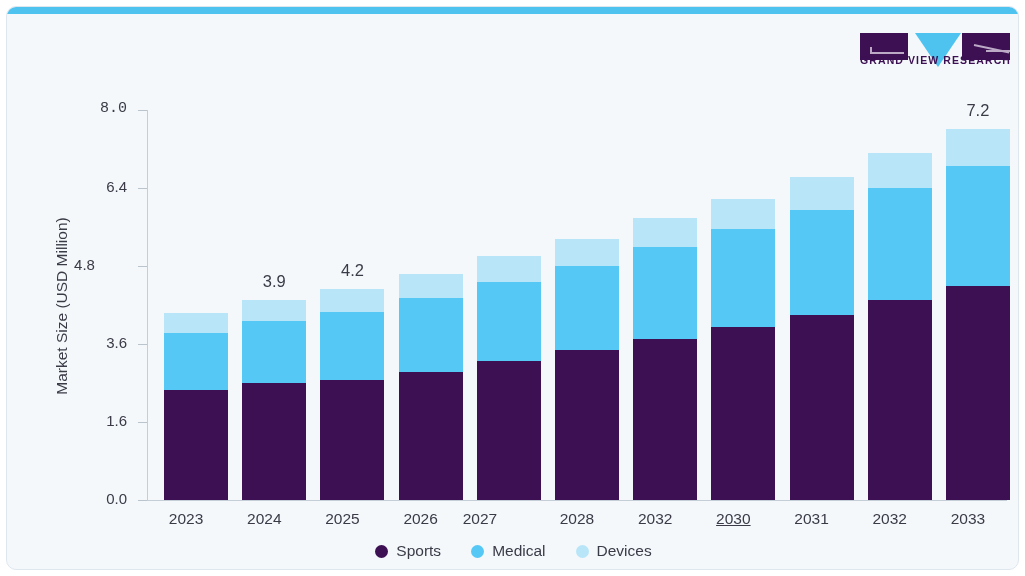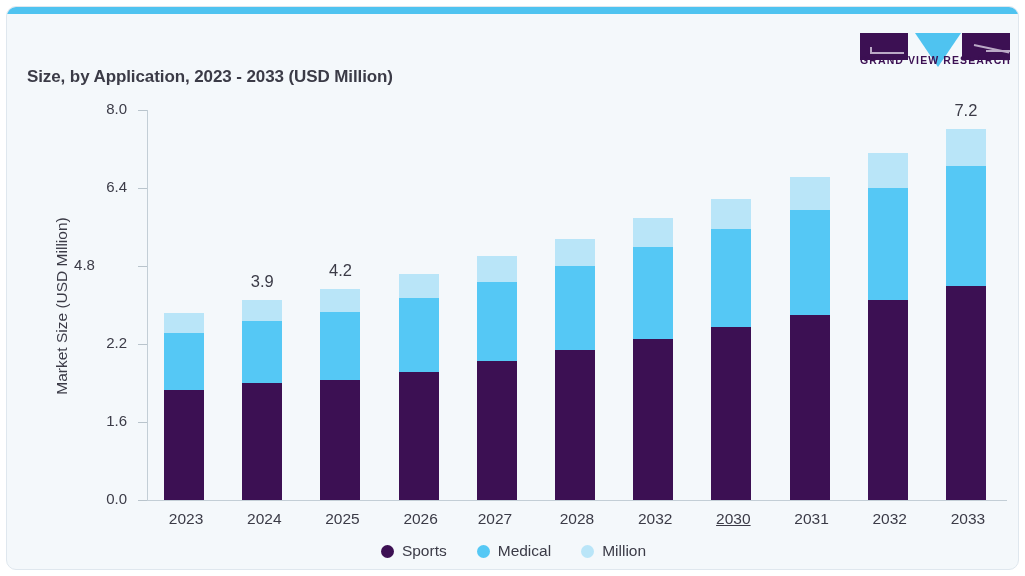--- a/index.html
+++ b/index.html
@@ -91,21 +91,21 @@
     position: absolute; left: 45px; top: 103px;
     width: 20px; height: 391px;
   }
   #ytitle-inner {
     position: absolute; left: 50%; top: 50%;
     transform: translate(-50%,-50%) rotate(-90deg);
     font-size: 15.5px; color: #3b3b47; white-space: nowrap;
   }
   .bar-group {
     position: absolute; bottom: 1px;
-    width: 40px;
+    width: 64px;
     text-align: center;
   }
   .seg { width: 100%; display: block; }
   .seg-sports  { background: #3c1053; }
   .seg-medical { background: #55c8f5; }
   .seg-others  { background: #b9e5f8; }
   .bar-label {
     position: absolute; left: 50%; transform: translateX(-50%);
     font-size: 16.5px; color: #3b3b47; white-space: nowrap;
   }
@@ -125,21 +125,20 @@
   .legend-dot { width: 13px; height: 13px; border-radius: 50%; display: block; }
   .legend-text { font-size: 15.5px; color: #3b3b47; }
 </style>
 </head>
 <body>
 
 <div id="card">
 
   <div id="topbar"></div>
 
-  <div id="subtitle">Size, by Application, 2023 - 2033 (USD Million)</div>
 
   <div id="logo">
     <div class="logo-blk" id="logo-g">
       <span class="logo-bar" id="g-h"></span>
       <span class="logo-bar" id="g-v"></span>
     </div>
     <div id="logo-v"></div>
     <div class="logo-blk" id="logo-r">
       <span class="logo-bar" id="r-d"></span>
       <span class="logo-bar" id="r-h"></span>
@@ -153,27 +152,27 @@
 
   <div id="plot">
     <div id="axis-y"></div>
     <div id="axis-x"></div>
     <div id="ticks">
         <div class="gridtick" style="top: 390px;"></div>
         <div class="ylabel" style="position: absolute; left: -105px; width: 85px; top: 380px;">0.0</div>
         <div class="gridtick" style="top: 312px;"></div>
         <div class="ylabel" style="position: absolute; left: -105px; width: 85px; top: 302px;">1.6</div>
         <div class="gridtick" style="top: 234px;"></div>
-        <div class="ylabel" style="position: absolute; left: -105px; width: 85px; top: 224px;">2.2</div>
+        <div class="ylabel" style="position: absolute; left: -105px; width: 85px; top: 224px;">3.6</div>
         <div class="gridtick" style="top: 156px;"></div>
         <div class="ylabel" style="position: absolute; left: -105px; width: 85px; top: 146px; text-align: center;">4.8</div>
         <div class="gridtick" style="top: 78px;"></div>
         <div class="ylabel" style="position: absolute; left: -105px; width: 85px; top: 68px;">6.4</div>
         <div class="gridtick" style="top: 0px;"></div>
-        <div class="ylabel" style="position: absolute; left: -105px; width: 85px; top: -10px;">8.0</div>
+        <div class="ylabel" style="position: absolute; left: -105px; width: 85px; top: -10px; font-family: Liberation Mono, monospace;">8.0</div>
       </div>
     <div id="bars">
         <div class="bar-group" style="left: 17.0909px;">
           <div class="seg seg-others" style="height: 20.475px; background: rgb(185, 229, 248);"></div>
           <div class="seg seg-medical" style="height: 57.0375px; background: rgb(85, 200, 245);"></div>
           <div class="seg seg-sports" style="height: 109.688px; background: rgb(60, 16, 83);"></div>
         </div>
         <div class="bar-group" style="left: 95.2727px;">
           <div class="seg seg-others" style="height: 20.9625px; background: rgb(185, 229, 248);"></div>
           <div class="seg seg-medical" style="height: 62.4px; background: rgb(85, 200, 245);"></div>
@@ -226,38 +225,38 @@
           <div class="seg seg-medical" style="height: 119.438px; background: rgb(85, 200, 245);"></div>
           <div class="seg seg-sports" style="height: 214.5px; background: rgb(60, 16, 83);"></div>
           <div class="bar-label" style="top: -28px;">7.2</div>
         </div>
       </div>
     <div id="xlabels">
         <div class="xlabel" style="left: -0.909091px;">2023</div>
         <div class="xlabel" style="left: 77.2727px;">2024</div>
         <div class="xlabel" style="left: 155.455px;">2025</div>
         <div class="xlabel" style="left: 233.636px;">2026</div>
-        <div class="xlabel" style="left: 308px; text-align: center;">2027</div>
+        <div class="xlabel" style="left: 293px; text-align: center;">2027</div>
         <div class="xlabel" style="left: 390px;">2028</div>
         <div class="xlabel" style="left: 468.182px;">2032</div>
         <div class="xlabel" style="left: 546.364px; text-decoration: underline;">2030</div>
         <div class="xlabel" style="left: 624.545px;">2031</div>
         <div class="xlabel" style="left: 702.727px;">2032</div>
         <div class="xlabel" style="left: 780.909px;">2033</div>
       </div>
   </div>
 
   <div id="legend">
       <div class="legend-item">
         <span class="legend-dot" style="background: rgb(60, 16, 83);"></span>
         <span class="legend-text">Sports</span>
       </div>
       <div class="legend-item">
         <span class="legend-dot" style="background: rgb(85, 200, 245);"></span>
         <span class="legend-text">Medical</span>
       </div>
       <div class="legend-item">
         <span class="legend-dot" style="background: rgb(185, 229, 248);"></span>
-        <span class="legend-text">Million</span>
+        <span class="legend-text">Devices</span>
       </div>
     </div>
 
 </div>
 
 </body></html>

